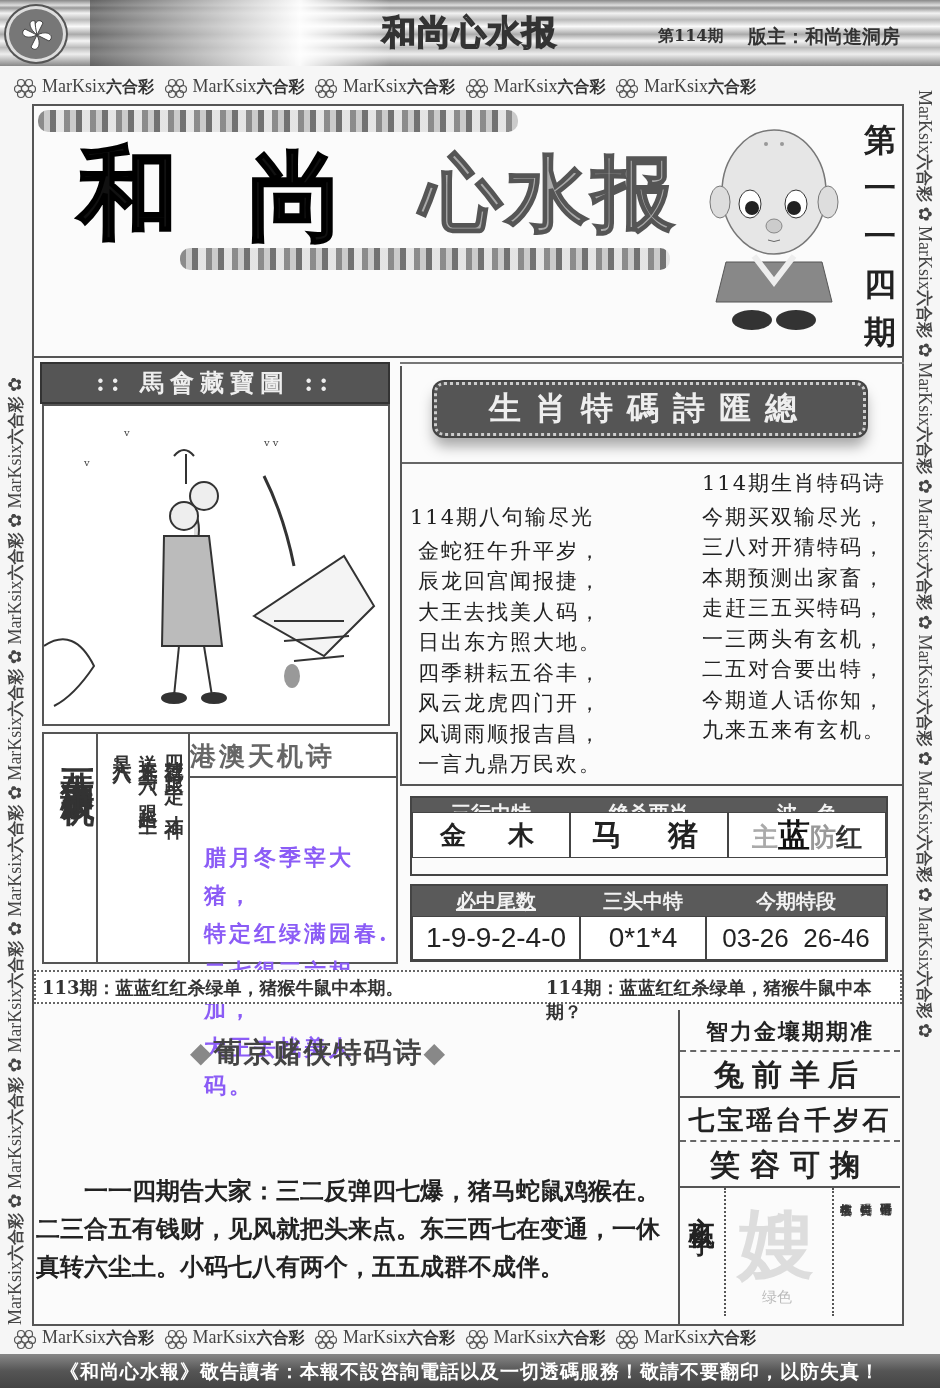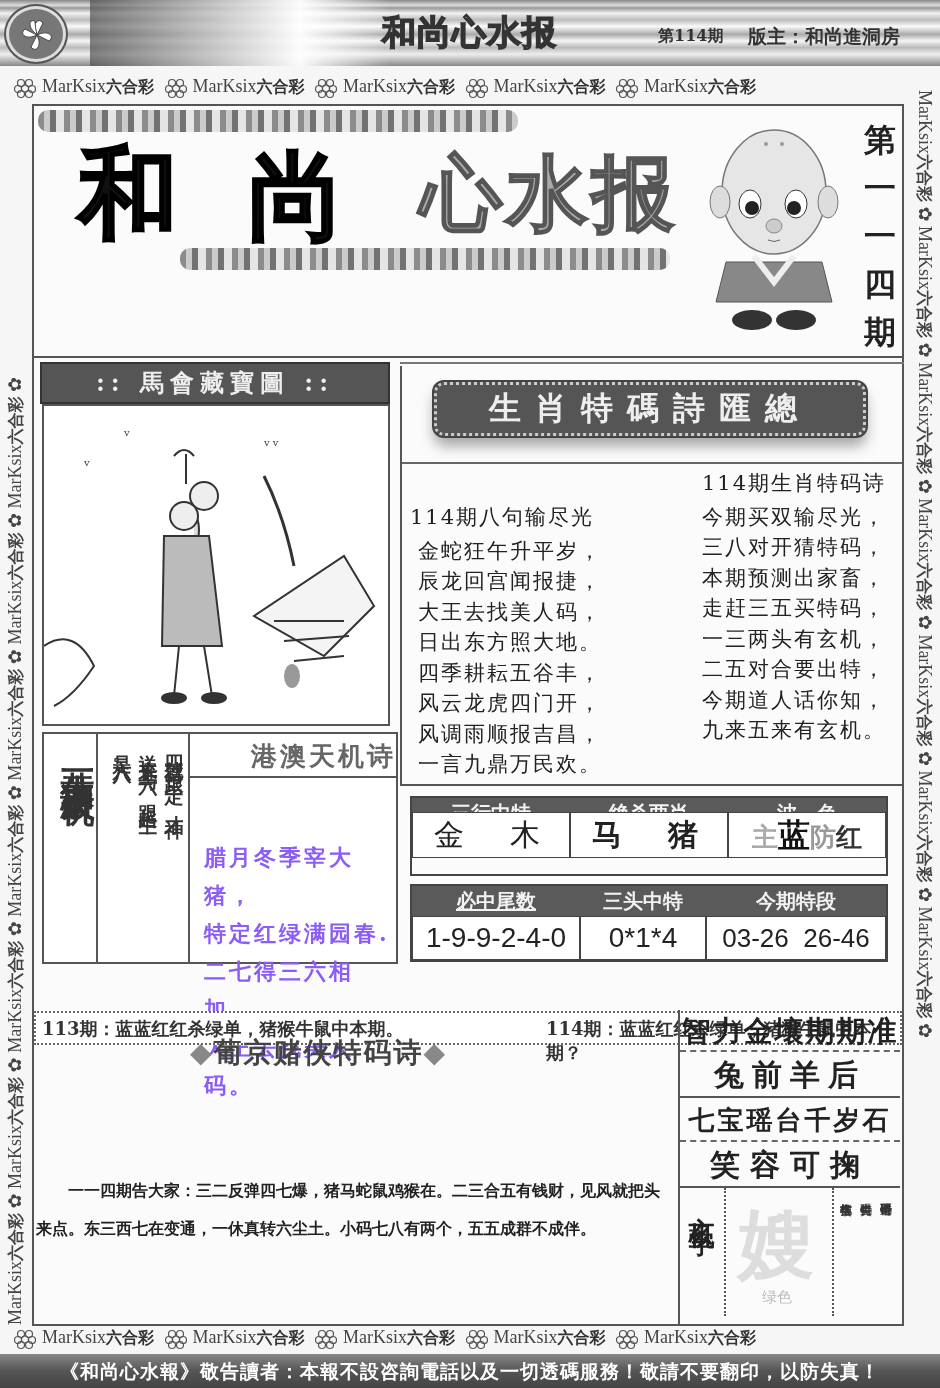--- a/index.html
+++ b/index.html
@@ -241,68 +241,68 @@
 
 <div class="abs box" style="left:42px;top:732px;width:356px;height:232px;"></div>
 <div class="abs" style="left:52px;top:744px;width:40px;font-size:34px;line-height:28px;font-weight:bold;text-align:center;color:#333;writing-mode:vertical-rl;letter-spacing:3px;">黄大仙一语破天机</div>
 <div class="abs" style="left:96px;top:732px;width:2px;height:232px;background:#555;"></div>
 <div class="abs" style="left:102px;top:740px;width:86px;height:220px;writing-mode:vertical-rl;font-size:19px;line-height:26px;letter-spacing:5px;font-weight:bold;color:#333;">
   <span>四就得一跟三定，才神</span><br>
   <span>送来五与六，跟起中三</span><br>
   <span>是六八。</span>
 </div>
 <div class="abs" style="left:188px;top:732px;width:2px;height:232px;background:#555;"></div>
-<div class="abs" style="left:190px;top:734px;width:206px;height:44px;border-bottom:2px solid #555;text-align:right;font-size:26px;line-height:44px;font-weight:bold;color:#666;letter-spacing:3px;">港澳天机诗</div>
+<div class="abs" style="left:190px;top:734px;width:206px;height:44px;border-bottom:2px solid #555;text-align:left;font-size:26px;line-height:44px;font-weight:bold;color:#666;letter-spacing:3px;">港澳天机诗</div>
 <div class="abs" style="left:204px;top:838px;width:190px;font-weight:bold;color:#8b5cf6;">
   <div style="font-size:22px;line-height:38px;letter-spacing:3px;">腊月冬季宰大猪，</div>
   <div style="font-size:22px;line-height:38px;letter-spacing:3px;">特定红绿满园春.</div>
   <div style="font-size:22px;line-height:38px;letter-spacing:3px;">二七得三六相加，</div>
   <div style="font-size:22px;line-height:38px;letter-spacing:3px;">大王去找美人码。</div>
 </div>
 
 <div class="abs" style="left:410px;top:796px;width:478px;height:80px;border:2px solid #444;">
   <div style="display:flex;height:14px;">
     <div class="tbl-head" style="width:158px;line-height:30px;">三行中特</div>
     <div class="tbl-head" style="width:158px;line-height:30px;">绝杀两肖</div>
     <div class="tbl-head" style="width:158px;line-height:30px;">波　色</div>
   </div>
   <div style="display:flex;height:46px;">
-    <div class="tbl-cell" style="width:158px;font-size:30px;line-height:44px;font-weight:normal;letter-spacing:8px;">金　木</div>
+    <div class="tbl-cell" style="width:158px;font-size:26px;line-height:44px;font-weight:bold;letter-spacing:8px;">金　木</div>
     <div class="tbl-cell" style="width:158px;font-size:30px;line-height:44px;font-weight:bold;letter-spacing:8px;">马　猪</div>
     <div class="tbl-cell" style="width:158px;font-size:26px;line-height:44px;font-weight:bold;">
       <span style="color:#aaa;">主</span><span style="color:#111;font-size:32px;">蓝</span><span style="color:#999;">防</span><span style="color:#333;">红</span>
     </div>
   </div>
 </div>
 <div class="abs" style="left:410px;top:884px;width:478px;height:78px;border:2px solid #444;">
   <div style="display:flex;height:30px;">
     <div class="tbl-head" style="width:168px;line-height:30px;text-decoration:underline;">必中尾数</div>
     <div class="tbl-head" style="width:126px;line-height:30px;">三头中特</div>
     <div class="tbl-head" style="width:180px;line-height:30px;">今期特段</div>
   </div>
   <div style="display:flex;height:44px;">
     <div class="tbl-cell" style="width:168px;font-family:'Liberation Sans Narrow','Liberation Sans',sans-serif;font-size:28px;line-height:42px;">1-9-9-2-4-0</div>
     <div class="tbl-cell" style="width:126px;font-family:'Liberation Sans',sans-serif;font-size:28px;line-height:42px;">0*1*4</div>
     <div class="tbl-cell" style="width:180px;font-family:'Liberation Sans',sans-serif;font-size:26px;line-height:42px;white-space:pre;">03-26  26-46</div>
   </div>
 </div>
 
-<div class="abs dashed" style="left:34px;top:970px;width:868px;height:34px;background:#fff;margin-top:41px;">
+<div class="abs dashed" style="left:34px;top:970px;width:868px;height:34px;background:#fff;">
   <span class="abs" style="left:6px;top:4px;font-size:18px;font-weight:bold;color:#333;">113期：蓝蓝红红杀绿单，猪猴牛鼠中本期。</span>
   <span class="abs" style="left:510px;top:4px;font-size:18px;font-weight:bold;color:#333;">114期：蓝蓝红红杀绿单，猪猴牛鼠中本期？</span>
 </div>
 
 <div class="abs" style="left:190px;top:1034px;font-size:28px;font-weight:bold;color:#444;font-family:'DejaVu Sans',sans-serif;letter-spacing:2px;">
   <span style="color:#888;">◆</span><span>葡京赌侠特码诗</span><span style="color:#888;">◆</span>
 </div>
-<div class="abs" style="left:36px;top:1172px;width:630px;font-size:16px;line-height:38px;font-weight:bold;font-family:'DejaVu Sans',sans-serif;text-indent:2em;color:#222;">一一四期告大家：三二反弹四七爆，猪马蛇鼠鸡猴在。二三合五有钱财，见风就把头来点。东三西七在变通，一休真转六尘土。小码七八有两个，五五成群不成伴。</div>
+<div class="abs" style="left:36px;top:1172px;width:630px;font-size:24px;line-height:38px;font-weight:bold;font-family:'DejaVu Sans',sans-serif;text-indent:2em;color:#222;">一一四期告大家：三二反弹四七爆，猪马蛇鼠鸡猴在。二三合五有钱财，见风就把头来点。东三西七在变通，一休真转六尘土。小码七八有两个，五五成群不成伴。</div>
 
 <div class="abs" style="left:678px;top:1010px;width:2px;height:316px;background:#555;"></div>
 <div class="abs" style="left:680px;top:1010px;width:220px;">
-  <div class="rbox" style="height:42px;font-size:29px;line-height:42px;letter-spacing:2px;border-bottom:2px dashed #666;">智力金壤期期准</div>
+  <div class="rbox" style="height:42px;font-size:22px;line-height:42px;letter-spacing:2px;border-bottom:2px dashed #666;">智力金壤期期准</div>
   <div class="rbox" style="height:46px;font-size:30px;line-height:46px;letter-spacing:8px;">兔前羊后</div>
   <div class="rbox" style="height:44px;font-size:26px;line-height:44px;letter-spacing:3px;border-bottom:2px dashed #666;">七宝瑶台千岁石</div>
   <div class="rbox" style="height:46px;font-size:30px;line-height:46px;letter-spacing:10px;">笑容可掬</div>
   <div style="position:relative;height:128px;">
     <div style="position:absolute;left:2px;top:8px;width:38px;writing-mode:vertical-rl;font-size:26px;font-weight:bold;letter-spacing:6px;">玄机字</div>
     <div style="position:absolute;left:44px;top:0;width:2px;height:128px;border-left:2px dotted #555;"></div>
     <div style="position:absolute;left:58px;top:6px;font-size:76px;font-weight:bold;color:#ddd;">嫂</div>
     <div style="position:absolute;left:82px;top:100px;font-size:15px;color:#bbb;">绿色</div>
     <div style="position:absolute;left:152px;top:0;width:2px;height:128px;border-left:2px dotted #555;"></div>
     <div style="position:absolute;left:156px;top:6px;height:118px;writing-mode:vertical-rl;font-size:12px;line-height:20px;color:#333;">

